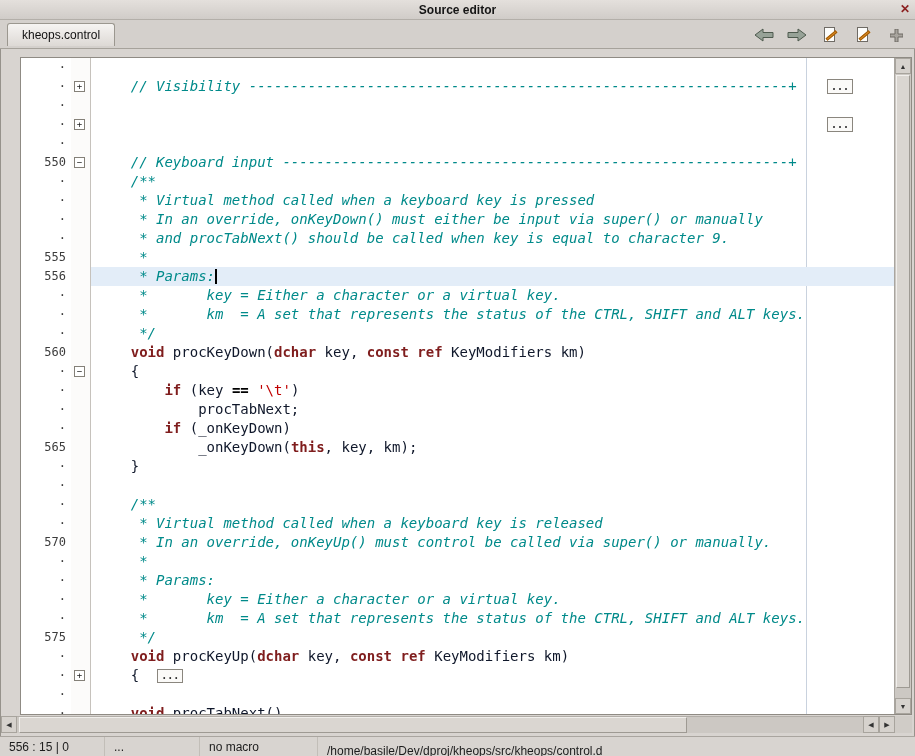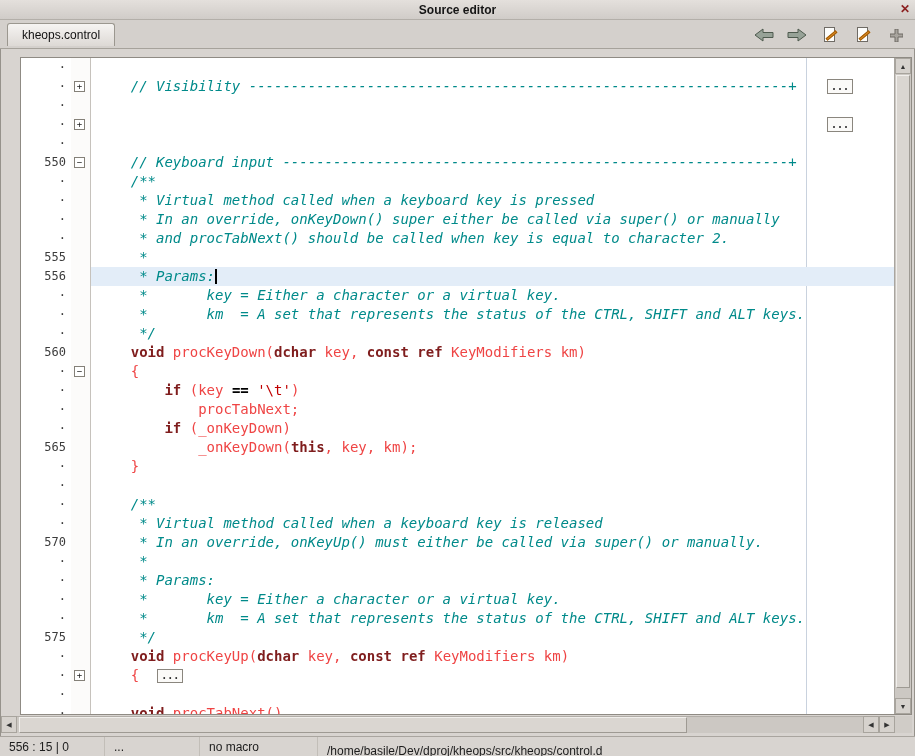--- a/index.html
+++ b/index.html
@@ -40,21 +40,21 @@
     font-family:"DejaVu Sans Mono",monospace;font-size:12px;line-height:19px;color:#3c3c3c;}
   .fg{flex:none;width:20px;position:relative;display:flex;align-items:center;
     border-right:1px solid #c6c2bc;background:#fcfbfa;}
   .foldmark{width:11px;height:11px;margin-left:3px;border:1px solid #848078;background:#ffffff;
     font-family:"DejaVu Sans Mono",monospace;font-size:9px;line-height:9px;text-align:center;color:#222;}
   .code{flex:1;position:relative;padding-left:6px;white-space:pre;
     font-family:"DejaVu Sans Mono",monospace;font-size:14px;line-height:19px;color:#000;}
   .row.current .code{background:#e3edf8;}
   .tok-cm{color:#008a8a;font-style:italic;}
   .tok-kw{color:#7f1d1d;font-weight:bold;}
-  .tok-pl{color:#ef4444;}
+  .tok-pl{color:#0f172a;}
   .tok-st{color:#c00000;}
   .tok-op{color:#000000;font-weight:bold;}
   .caret{display:inline-block;width:2px;height:15px;background:#000;vertical-align:-3px;}
   .inline-ellipsis{display:inline-block;margin-left:18px;width:26px;height:14px;
     border:1px solid #8a867e;background:#fbfaf8;font-size:10px;line-height:12px;font-weight:bold;
     text-align:center;color:#333;vertical-align:1px;font-style:normal;}
   .tail-ellipsis{position:absolute;left:736px;top:2px;width:26px;height:15px;
     border:1px solid #8a867e;background:#fbfaf8;font-size:10px;line-height:13px;font-weight:bold;
     text-align:center;color:#333;font-style:normal;}
   
@@ -171,26 +171,26 @@
             <span class="code"><span class="tok-cm">    /**</span></span>
           </div>
           <div class="row">
             <span class="ln">·</span>
             <span class="fg"></span>
             <span class="code"><span class="tok-cm">     * Virtual method called when a keyboard key is pressed</span></span>
           </div>
           <div class="row">
             <span class="ln">·</span>
             <span class="fg"></span>
-            <span class="code"><span class="tok-cm">     * In an override, onKeyDown() super either be called via super() or manually</span></span>
-          </div>
-          <div class="row">
-            <span class="ln">·</span>
-            <span class="fg"></span>
-            <span class="code"><span class="tok-cm">     * and procTabNext() should be called when key is equal to character 2.</span></span>
+            <span class="code"><span class="tok-cm">     * In an override, onKeyDown() must either be input via super() or manually</span></span>
+          </div>
+          <div class="row">
+            <span class="ln">·</span>
+            <span class="fg"></span>
+            <span class="code"><span class="tok-cm">     * and procTabNext() should be called when key is equal to character 9.</span></span>
           </div>
           <div class="row">
             <span class="ln">555</span>
             <span class="fg"></span>
             <span class="code"><span class="tok-cm">     *</span></span>
           </div>
           <div class="row current">
             <span class="ln">556</span>
             <span class="fg"></span>
             <span class="code"><span class="tok-cm">     * Params:</span><span class="caret"></span></span>
@@ -258,21 +258,21 @@
             <span class="code"><span class="tok-cm">    /**</span></span>
           </div>
           <div class="row">
             <span class="ln">·</span>
             <span class="fg"></span>
             <span class="code"><span class="tok-cm">     * Virtual method called when a keyboard key is released</span></span>
           </div>
           <div class="row">
             <span class="ln">570</span>
             <span class="fg"></span>
-            <span class="code"><span class="tok-cm">     * In an override, onKeyUp() must either be called via super() or manually.</span></span>
+            <span class="code"><span class="tok-cm">     * In an override, onKeyUp() must control be called via super() or manually.</span></span>
           </div>
           <div class="row">
             <span class="ln">·</span>
             <span class="fg"></span>
             <span class="code"><span class="tok-cm">     *</span></span>
           </div>
           <div class="row">
             <span class="ln">·</span>
             <span class="fg"></span>
             <span class="code"><span class="tok-cm">     * Params:</span></span>

